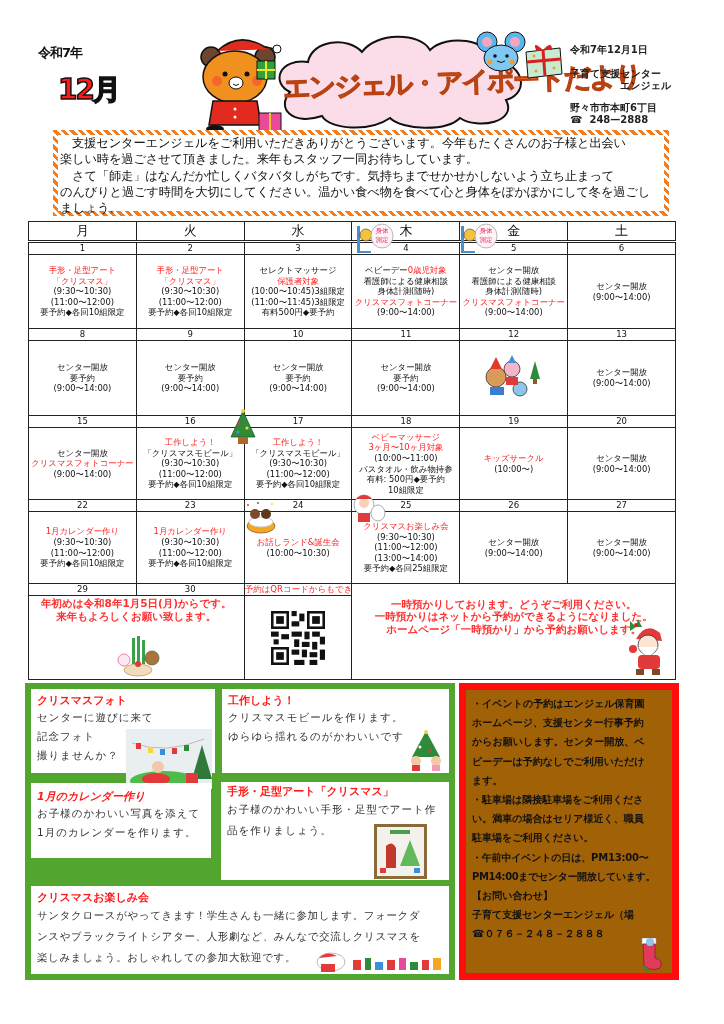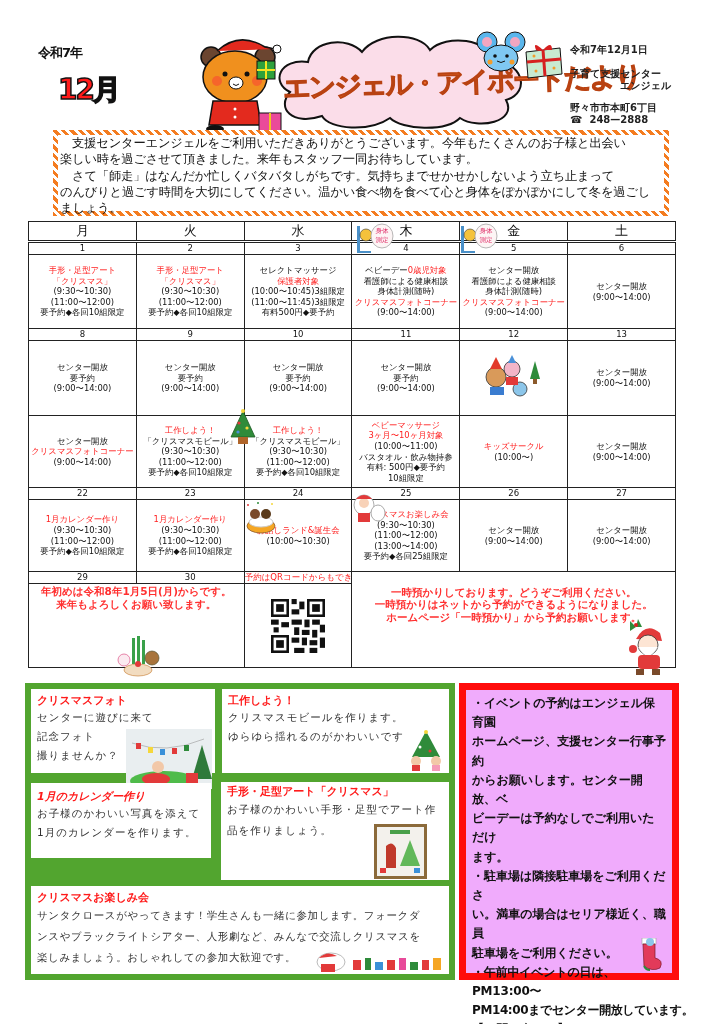--- a/index.html
+++ b/index.html
@@ -40,21 +40,21 @@
   .note-right { text-align: left; padding: 2px 6px !important; }
 
   .deco { position: absolute; }
 
   
   .green-area { left: 25px; top: 683px; width: 430px; height: 297px; background: #52a52f; }
   .card { position: absolute; background: #fff; padding: 4px 6px; }
   .card-title { color: #ff1a1a; font-weight: bold; font-size: 11px; line-height: 15px; }
   .card-body { color: #333; font-size: 10.5px; line-height: 19px; letter-spacing: 1px; }
   .red-area { left: 459px; top: 683px; width: 220px; height: 297px; background: #ff0c0c; }
-  .red-inner { position: absolute; left: 7px; top: 7px; width: 206px; height: 283px; background: #f0abfc; padding: 4px 6px; font-size: 12px; line-height: 19.2px; font-weight: bold; color: #111; }
+  .red-inner { position: absolute; left: 7px; top: 7px; width: 206px; height: 283px; background: #a16207; padding: 4px 6px; font-size: 10px; line-height: 19.2px; font-weight: bold; color: #111; }
 </style>
 </head>
 <body>
 
 <div class="abs year-label">令和7年</div>
 <div class="abs month-label">12月</div>
 
 <svg class="abs cloud" viewBox="0 0 260 100">
   <path d="M20 62 C0 52 10 28 38 32 C42 10 78 6 92 22 C106 2 150 2 160 20 C176 4 220 8 222 32 C252 30 262 62 236 70 C248 92 208 100 190 88 C176 102 132 100 120 88 C100 102 60 100 52 86 C22 96 6 78 20 62 Z" fill="#fbdde9" stroke="#111" stroke-width="2"></path>
 </svg>
@@ -213,20 +213,28 @@
         <td class="ev">
           <div><span>センター開放</span></div>
           <div><span>要予約</span></div>
           <div><span>(9:00〜14:00)</span></div>
         </td>
         <td class="ev"></td>
         <td class="ev">
           <div><span>センター開放</span></div>
           <div><span>(9:00〜14:00)</span></div>
         </td>
+      </tr>
+      <tr>
+        <td class="date">15</td>
+        <td class="date">16</td>
+        <td class="date">17</td>
+        <td class="date">18</td>
+        <td class="date">19</td>
+        <td class="date">20</td>
       </tr>
       <tr class="row3">
         <td class="ev">
           <div><span>センター開放</span></div>
           <div class="red"><span>クリスマスフォトコーナー</span></div>
           <div><span>(9:00〜14:00)</span></div>
         </td>
         <td class="ev">
           <div class="red"><span>工作しよう！</span></div>
           <div><span>「クリスマスモビール」</span></div>

